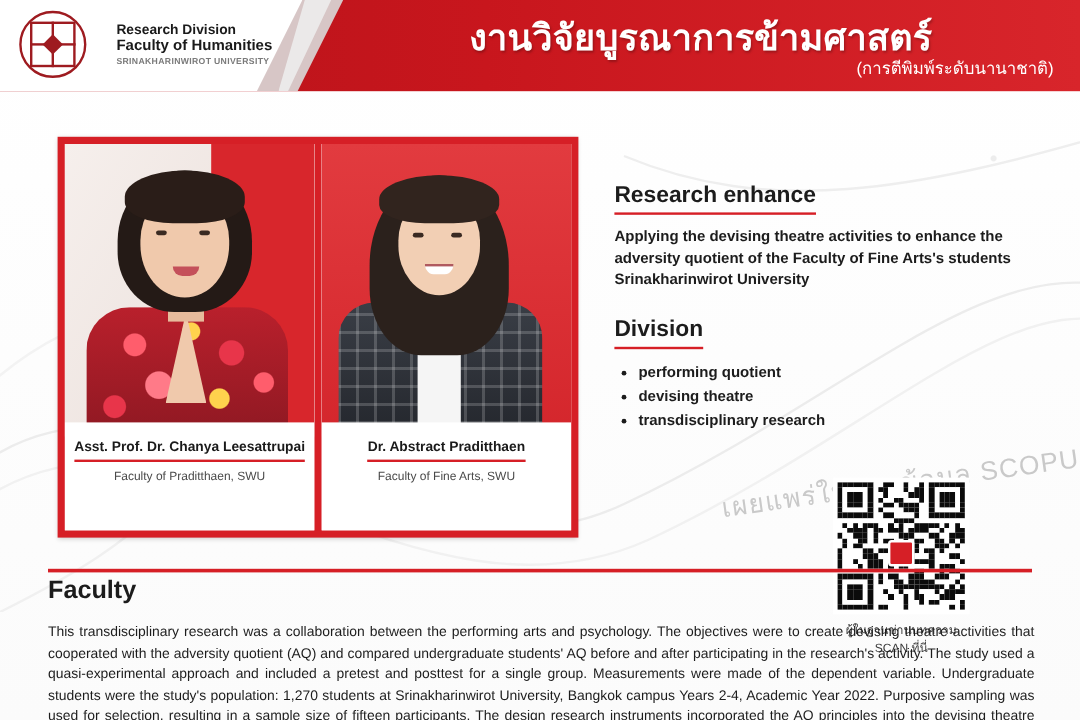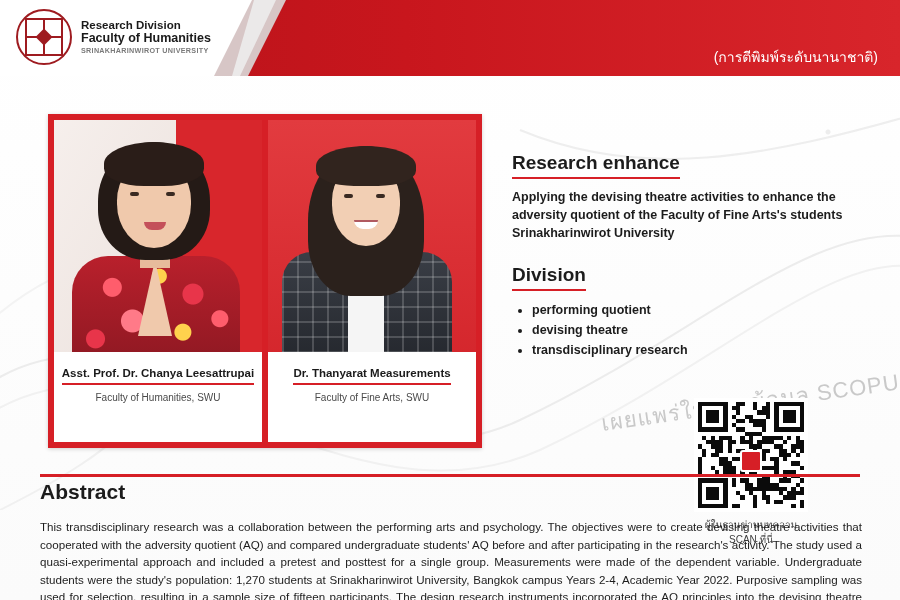--- a/index.html
+++ b/index.html
@@ -37,21 +37,21 @@
     opacity: .9;
   }
   .header-grey-wedge2 {
     position: absolute; left: 232px; top: 0; width: 120px; height: 76px;
     background: #efefef;
     clip-path: polygon(22px 0, 44px 0, 8px 76px, 0 76px);
     opacity: .85;
   }
   .logo-wrap {
     position: absolute; left: 16px; top: 9px;
-    display: flex; align-items: center; gap: 9px;
+    display: flex; align-items: center; gap: 25px;
   }
   .logo-mark {
     width: 56px; height: 56px; border-radius: 50%;
     border: 2.5px solid #9e1b20; position: relative; background: #fff;
   }
   .logo-mark .inner {
     position: absolute; inset: 7px; border: 2px solid #9e1b20;
   }
   .logo-mark .bar-h {
     position: absolute; left: 7px; right: 7px; top: 50%; height: 2px;
@@ -219,20 +219,21 @@
           <div class="bar-v"></div>
           <div class="dot"></div>
       </div>
       <div class="logo-text">
         <div class="l1">Research Division</div>
         <div class="l2">Faculty of Humanities</div>
         <div class="l3">SRINAKHARINWIROT UNIVERSITY</div>
       </div>
     </div>
 
+    <div class="header-title">งานวิจัยบูรณาการข้ามศาสตร์</div>
     <div class="header-sub">(การตีพิมพ์ระดับนานาชาติ)</div>
   </div>
 
   <div class="photo-panel">
 
     <div class="photo-card">
       <div class="photo-img">
         <div class="p1">
           <div class="wall"></div>
           <div class="red-block"></div>
@@ -242,41 +243,41 @@
           <div class="hair"></div>
           <div class="face"></div>
           <div class="fringe"></div>
           <div class="eyeL"></div>
             <div class="eyeR"></div>
           <div class="mouth"></div>
         </div>
       </div>
       <div class="caption-zone">
         <div class="cap-name">Asst. Prof. Dr. Chanya Leesattrupai</div>
-        <div class="cap-aff">Faculty of Humanities, SWU</div>
+        <div class="cap-aff">Faculty of Praditthaen, SWU</div>
       </div>
     </div>
 
     <div class="photo-card">
       <div class="photo-img">
         <div class="p2">
           <div class="redbg"></div>
           <div class="body"></div>
           <div class="shirt"></div>
           <div class="neck"></div>
           <div class="hair"></div>
           <div class="face"></div>
           <div class="fringe"></div>
           <div class="eyeL"></div>
             <div class="eyeR"></div>
           <div class="mouth"></div>
         </div>
       </div>
       <div class="caption-zone">
-        <div class="cap-name">Dr. Thanyarat Measurements</div>
+        <div class="cap-name">Dr. Abstract Praditthaen</div>
         <div class="cap-aff">Faculty of Fine Arts, SWU</div>
       </div>
     </div>
 
   </div>
 
   <div class="right">
     <div class="sec-title">Research enhance</div>
     <div class="sec-body">Applying the devising theatre activities to enhance the adversity quotient of the Faculty of Fine Arts's students Srinakharinwirot University</div>
 
@@ -920,16 +921,16 @@
           <i></i>
           <i style="background: rgb(255, 255, 255);"></i>
           <i></i>
         </div>
     </div>
     <div class="qr-center"></div>
     <div class="qr-cap">ผู้ในฐานข่านบทความ SCAN ที่นี่</div>
   </div>
 
   <div class="abstract-rule"></div>
-  <div class="abstract-title">Abstract</div>
+  <div class="abstract-title">Faculty</div>
   <div class="abstract-body">This transdisciplinary research was a collaboration between the performing arts and psychology. The objectives were to create devising theatre activities that cooperated with the adversity quotient (AQ) and compared undergraduate students' AQ before and after participating in the research's activity. The study used a quasi-experimental approach and included a pretest and posttest for a single group. Measurements were made of the dependent variable. Undergraduate students were the study's population: 1,270 students at Srinakharinwirot University, Bangkok campus Years 2-4, Academic Year 2022. Purposive sampling was used for selection, resulting in a sample size of fifteen participants. The design research instruments incorporated the AQ principles into the devising theatre process. The study's</div>
 
 </div>
 
 </body></html>

